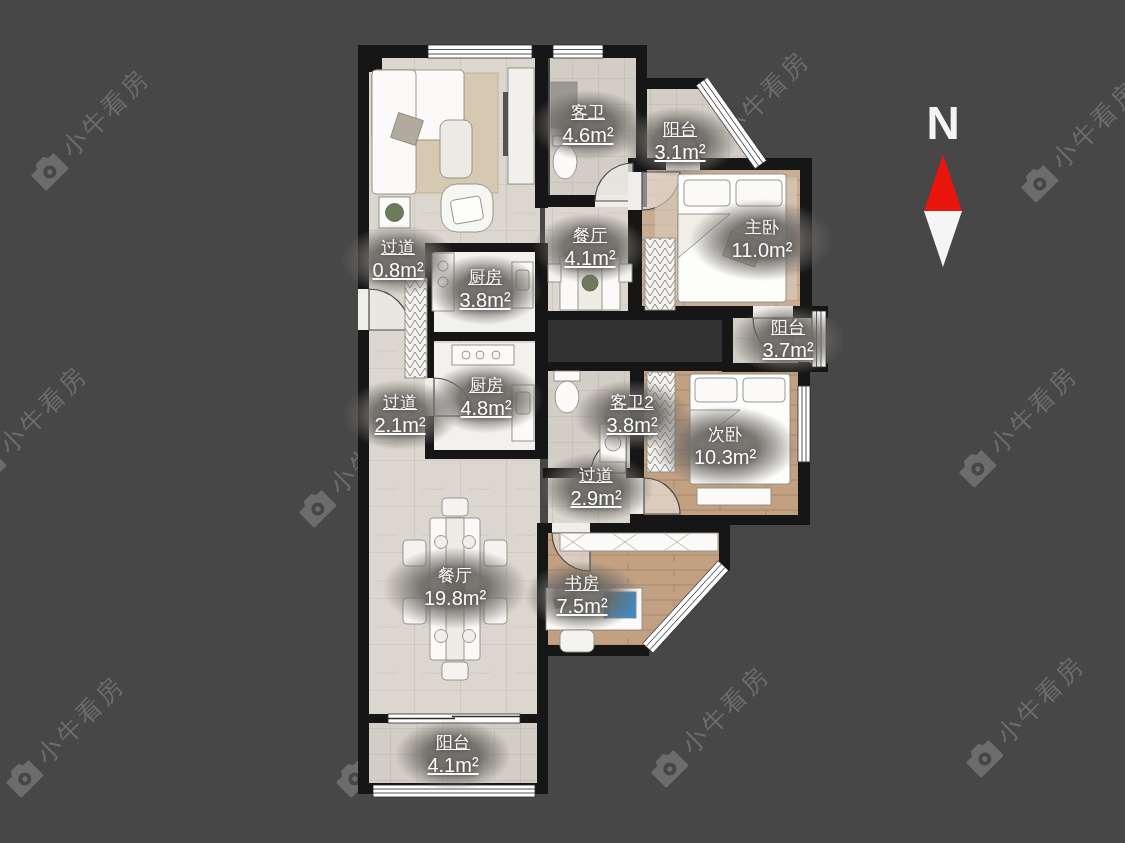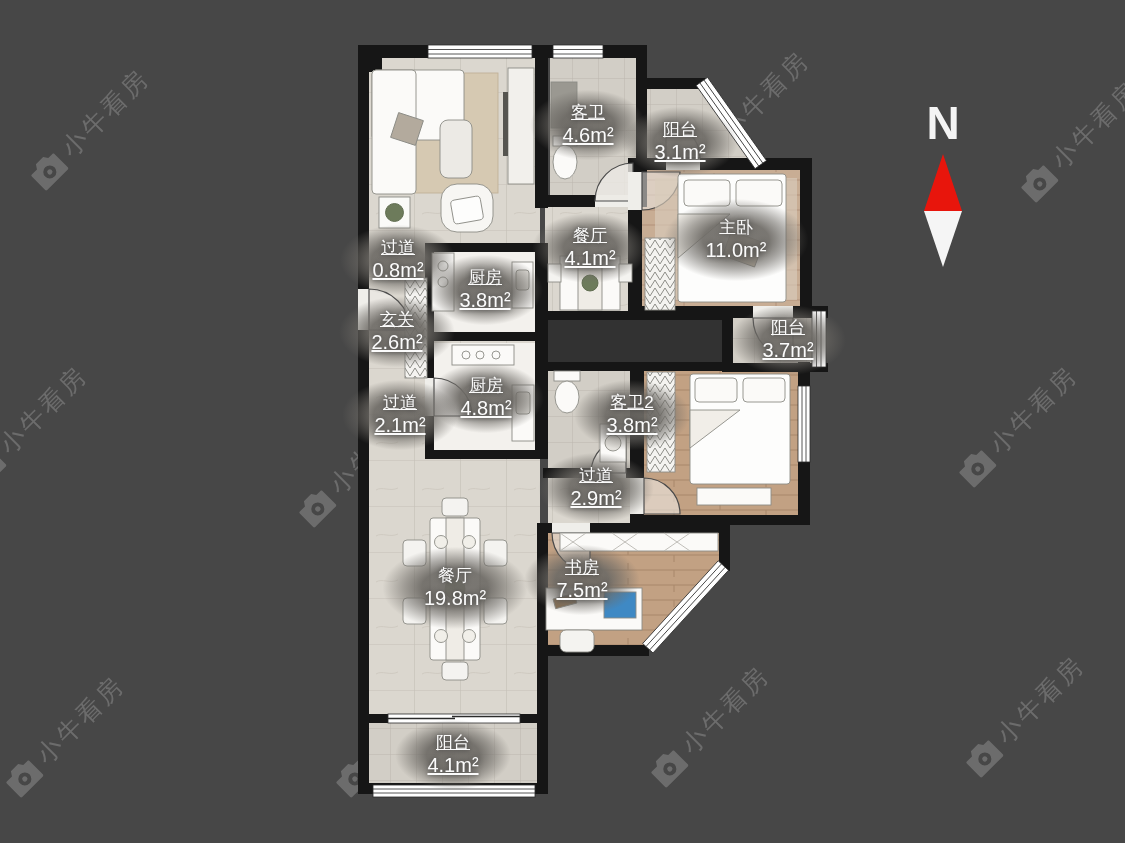--- a/index.html
+++ b/index.html
@@ -386,65 +386,65 @@
   </svg>
 
   <div class="room-label small" style="left:588px;top:125px">
       <span class="rn">客卫</span>
       <span class="ra">4.6m²</span>
     </div>
   <div class="room-label small" style="left:680px;top:142px">
       <span class="rn">阳台</span>
       <span class="ra">3.1m²</span>
     </div>
-  <div class="room-label" style="left:736px;top:240px">
+  <div class="room-label" style="left:762px;top:240px">
       <span class="rn">主卧</span>
       <span class="ra">11.0m²</span>
     </div>
   <div class="room-label small" style="left:398px;top:260px">
       <span class="rn">过道</span>
       <span class="ra">0.8m²</span>
     </div>
   <div class="room-label small" style="left:590px;top:248px">
       <span class="rn">餐厅</span>
       <span class="ra">4.1m²</span>
     </div>
   <div class="room-label small" style="left:485px;top:290px">
       <span class="rn">厨房</span>
       <span class="ra">3.8m²</span>
     </div>
-  <div class="room-label small" style="left:397px;top:332px">
-      <span class="rn">玄关</span>
-      <span class="ra">2.6m²</span>
-    </div>
   <div class="room-label small" style="left:788px;top:340px">
       <span class="rn">阳台</span>
       <span class="ra">3.7m²</span>
     </div>
   <div class="room-label small" style="left:486px;top:398px">
       <span class="rn">厨房</span>
       <span class="ra">4.8m²</span>
     </div>
   <div class="room-label small" style="left:400px;top:415px">
       <span class="rn">过道</span>
       <span class="ra">2.1m²</span>
     </div>
   <div class="room-label small" style="left:632px;top:415px">
       <span class="rn">客卫2</span>
       <span class="ra">3.8m²</span>
     </div>
+  <div class="room-label" style="left:725px;top:447px">
+      <span class="rn">次卧</span>
+      <span class="ra">10.3m²</span>
+    </div>
   <div class="room-label small" style="left:596px;top:488px">
       <span class="rn">过道</span>
       <span class="ra">2.9m²</span>
     </div>
   <div class="room-label" style="left:455px;top:588px">
       <span class="rn">餐厅</span>
       <span class="ra">19.8m²</span>
     </div>
-  <div class="room-label small" style="left:582px;top:580px">
+  <div class="room-label small" style="left:582px;top:596px">
       <span class="rn">书房</span>
       <span class="ra">7.5m²</span>
     </div>
   <div class="room-label small" style="left:453px;top:755px">
       <span class="rn">阳台</span>
       <span class="ra">4.1m²</span>
     </div>
 
   <div class="compass">
     <div class="n">N</div>

